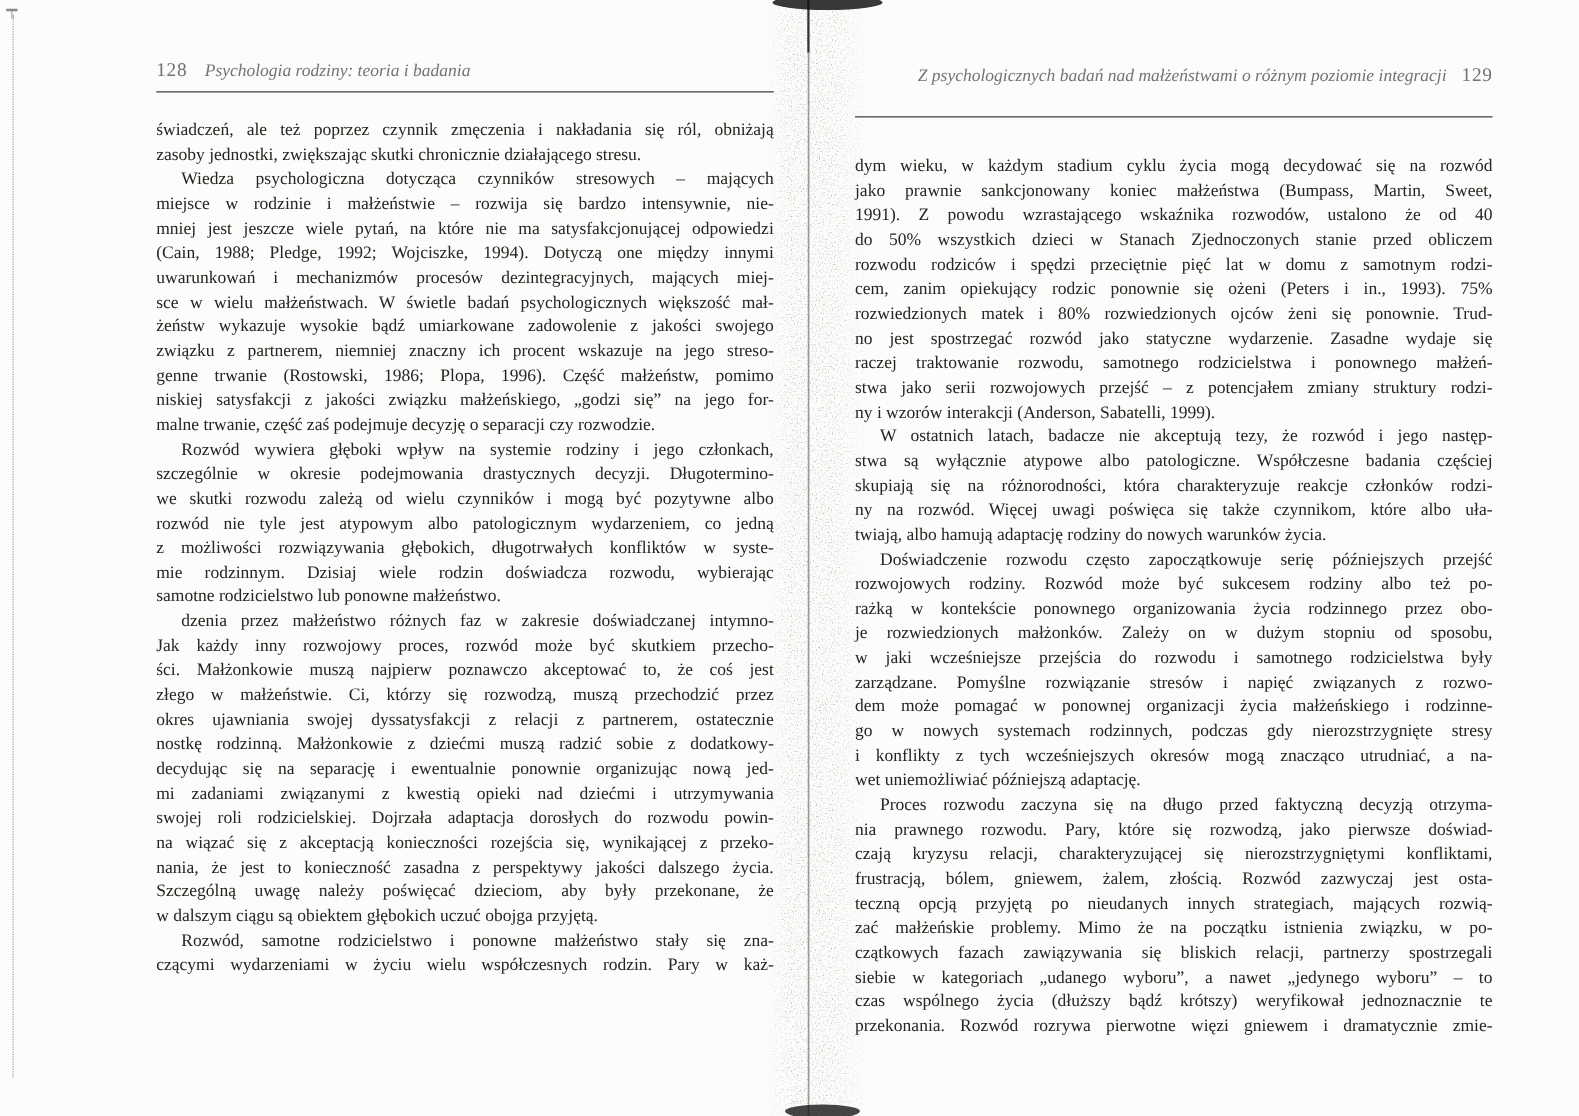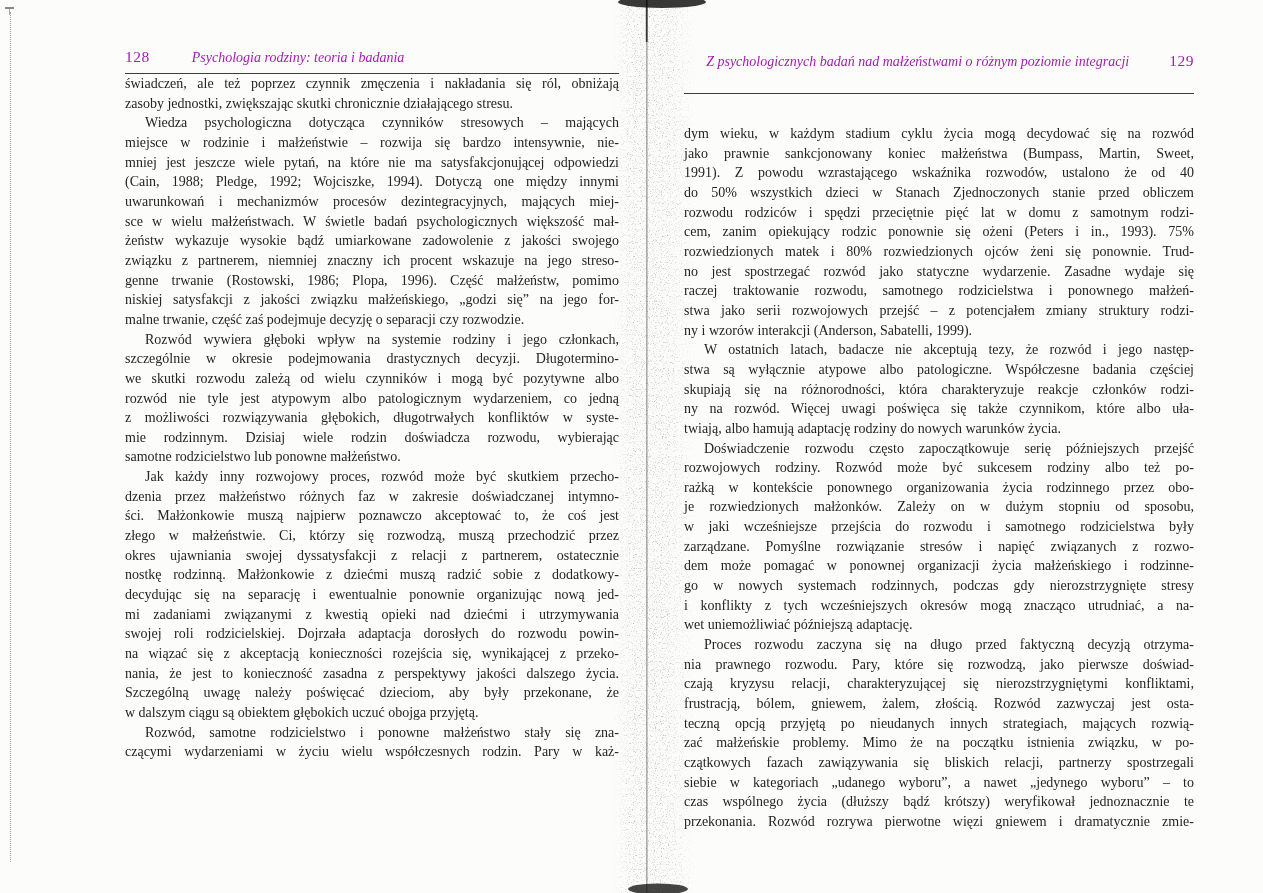--- a/index.html
+++ b/index.html
@@ -13,30 +13,30 @@
   .scan-corner-mark{position:absolute;left:5px;top:7px;width:9px;height:2px;background:rgba(40,40,40,.55);}
   .scan-corner-mark:after{content:"";position:absolute;left:4px;top:2px;width:1px;height:6px;background:rgba(40,40,40,.4);}
   
   .gutter{position:absolute;left:612px;top:0;width:100px;height:893px;pointer-events:none;}
   
   .page{position:absolute;}
   .page-left{left:125px;top:48px;width:494px;}
   .page-right{left:684px;top:52px;width:510px;}
   .page-header{
     display:flex;align-items:baseline;line-height:18px;
-    border-bottom:1.5px solid #3e3e3c;color:#a21caf;gap:28px;
+    border-bottom:1.5px solid #3e3e3c;color:#737373;
   }
   .page-left  .page-header{padding-bottom:6px;}
   .page-right .page-header{padding-bottom:22px;justify-content:flex-end;}
   .page-header .num{font-size:15.5px;letter-spacing:.5px;}
   .page-header .title{font-style:italic;font-size:14px;}
   .page-left  .page-header .title{margin-left:14px;}
   .page-right .page-header .num{margin-left:12px;}
   .page-body{font-size:14px;line-height:19.65px;color:#242422;}
-  .page-left  .page-body{}
+  .page-left  .page-body{margin-top:21px;}
   .page-right .page-body{margin-top:30px;}
   .line{text-align:justify;text-align-last:justify;}
   .line.last{text-align-last:left;}
   .para.ind .line:first-child{text-indent:20px;}
 </style>
 </head>
 <body>
 
 <div class="canvas">
 
@@ -96,22 +96,22 @@
         <div class="para ind">
           <div class="line">Rozwód wywiera głęboki wpływ na systemie rodziny i jego członkach,</div>
           <div class="line">szczególnie w okresie podejmowania drastycznych decyzji. Długotermino-</div>
           <div class="line">we skutki rozwodu zależą od wielu czynników i mogą być pozytywne albo</div>
           <div class="line">rozwód nie tyle jest atypowym albo patologicznym wydarzeniem, co jedną</div>
           <div class="line">z możliwości rozwiązywania głębokich, długotrwałych konfliktów w syste-</div>
           <div class="line">mie rodzinnym. Dzisiaj wiele rodzin doświadcza rozwodu, wybierając</div>
           <div class="line last">samotne rodzicielstwo lub ponowne małżeństwo.</div>
         </div>
         <div class="para ind">
+          <div class="line">dzenia przez małżeństwo różnych faz w zakresie doświadczanej intymno-</div>
           <div class="line">Jak każdy inny rozwojowy proces, rozwód może być skutkiem przecho-</div>
-          <div class="line">dzenia przez małżeństwo różnych faz w zakresie doświadczanej intymno-</div>
           <div class="line">ści. Małżonkowie muszą najpierw poznawczo akceptować to, że coś jest</div>
           <div class="line">złego w małżeństwie. Ci, którzy się rozwodzą, muszą przechodzić przez</div>
           <div class="line">okres ujawniania swojej dyssatysfakcji z relacji z partnerem, ostatecznie</div>
           <div class="line">nostkę rodzinną. Małżonkowie z dziećmi muszą radzić sobie z dodatkowy-</div>
           <div class="line">decydując się na separację i ewentualnie ponownie organizując nową jed-</div>
           <div class="line">mi zadaniami związanymi z kwestią opieki nad dziećmi i utrzymywania</div>
           <div class="line">swojej roli rodzicielskiej. Dojrzała adaptacja dorosłych do rozwodu powin-</div>
           <div class="line">na wiązać się z akceptacją konieczności rozejścia się, wynikającej z przeko-</div>
           <div class="line">nania, że jest to konieczność zasadna z perspektywy jakości dalszego życia.</div>
           <div class="line">Szczególną uwagę należy poświęcać dzieciom, aby były przekonane, że</div>

